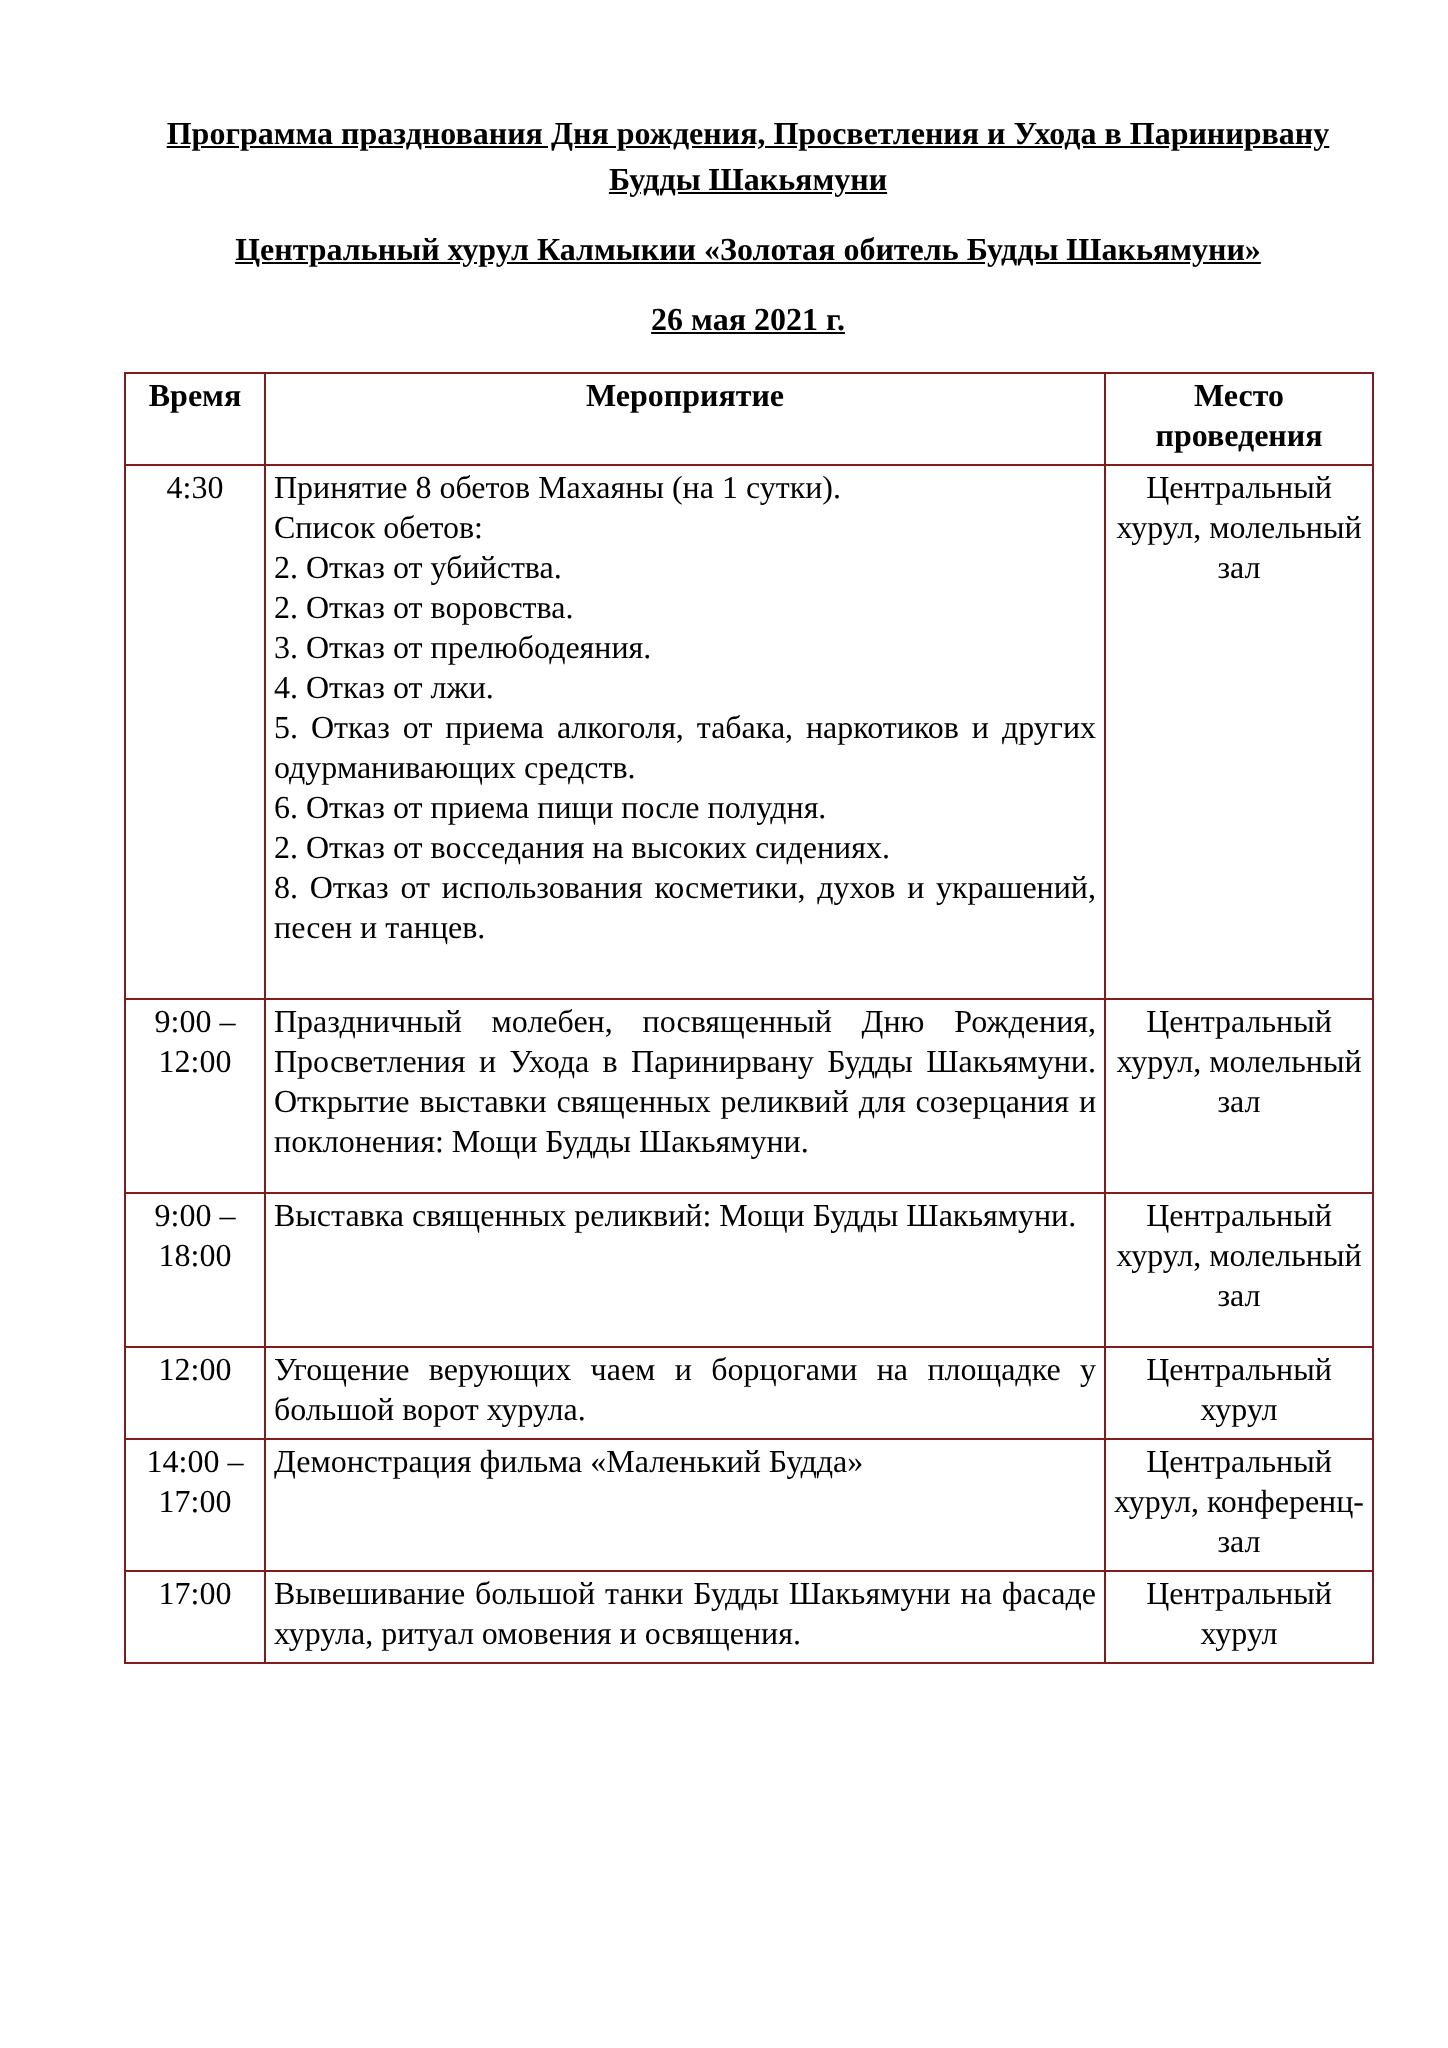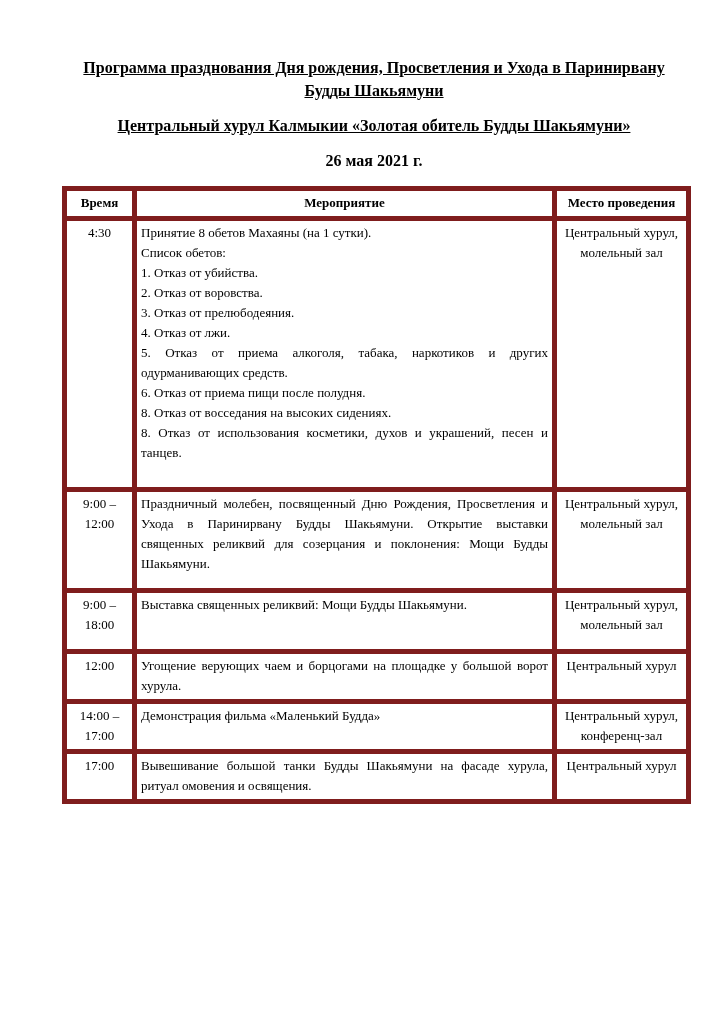--- a/index.html
+++ b/index.html
@@ -36,32 +36,33 @@
     line-height: 23px;
     text-align: center;
     text-decoration: underline;
   }
   .doc-date {
     margin-top: 12px;
     font-size: 16px;
     font-weight: bold;
     line-height: 23px;
     text-align: center;
+    text-decoration: underline;
   }
   table.program {
     margin-top: 14px;
     border-collapse: collapse;
     table-layout: fixed;
     width: 624px;
   }
   table.program th,
   table.program td {
-    border: 5px solid #7f1d1d;
+    border: 1px solid #7f1d1d;
     vertical-align: top;
-    font-size: 13px;
+    font-size: 16px;
     line-height: 20px;
     padding: 2px 4px 3px 4px;
   }
   col.col-time  { width: 70px;  }
   col.col-event { width: 420px; }
   col.col-place { width: 134px; }
   th {
     font-weight: bold;
     text-align: center;
   }
@@ -106,27 +107,27 @@
         <th>Мероприятие</th>
         <th>Место проведения</th>
       </tr>
     </thead>
     <tbody id="table-body">
         <tr>
           <td class="time-cell">4:30</td>
           <td class="event-cell">
             <div class="para">Принятие 8 обетов Махаяны (на 1 сутки).</div>
             <div class="para">Список обетов:</div>
-            <div class="para">1. Отказ от убийства.</div>
+            <div class="para">2. Отказ от убийства.</div>
             <div class="para">2. Отказ от воровства.</div>
             <div class="para">3. Отказ от прелюбодеяния.</div>
             <div class="para">4. Отказ от лжи.</div>
             <div class="para">5. Отказ от приема алкоголя, табака, наркотиков и других одурманивающих средств.</div>
             <div class="para">6. Отказ от приема пищи после полудня.</div>
-            <div class="para">8. Отказ от восседания на высоких сидениях.</div>
+            <div class="para">2. Отказ от восседания на высоких сидениях.</div>
             <div class="para">8. Отказ от использования косметики, духов и украшений, песен и танцев.</div>
           </td>
           <td class="place-cell">Центральный хурул, молельный зал</td>
         </tr>
         <tr>
           <td class="time-cell">9:00 –
 12:00</td>
           <td class="event-cell">
             <div class="para">Праздничный молебен, посвященный Дню Рождения, Просветления и Ухода в Паринирвану Будды Шакьямуни. Открытие выставки священных реликвий для созерцания и поклонения: Мощи Будды Шакьямуни.</div>
           </td>

